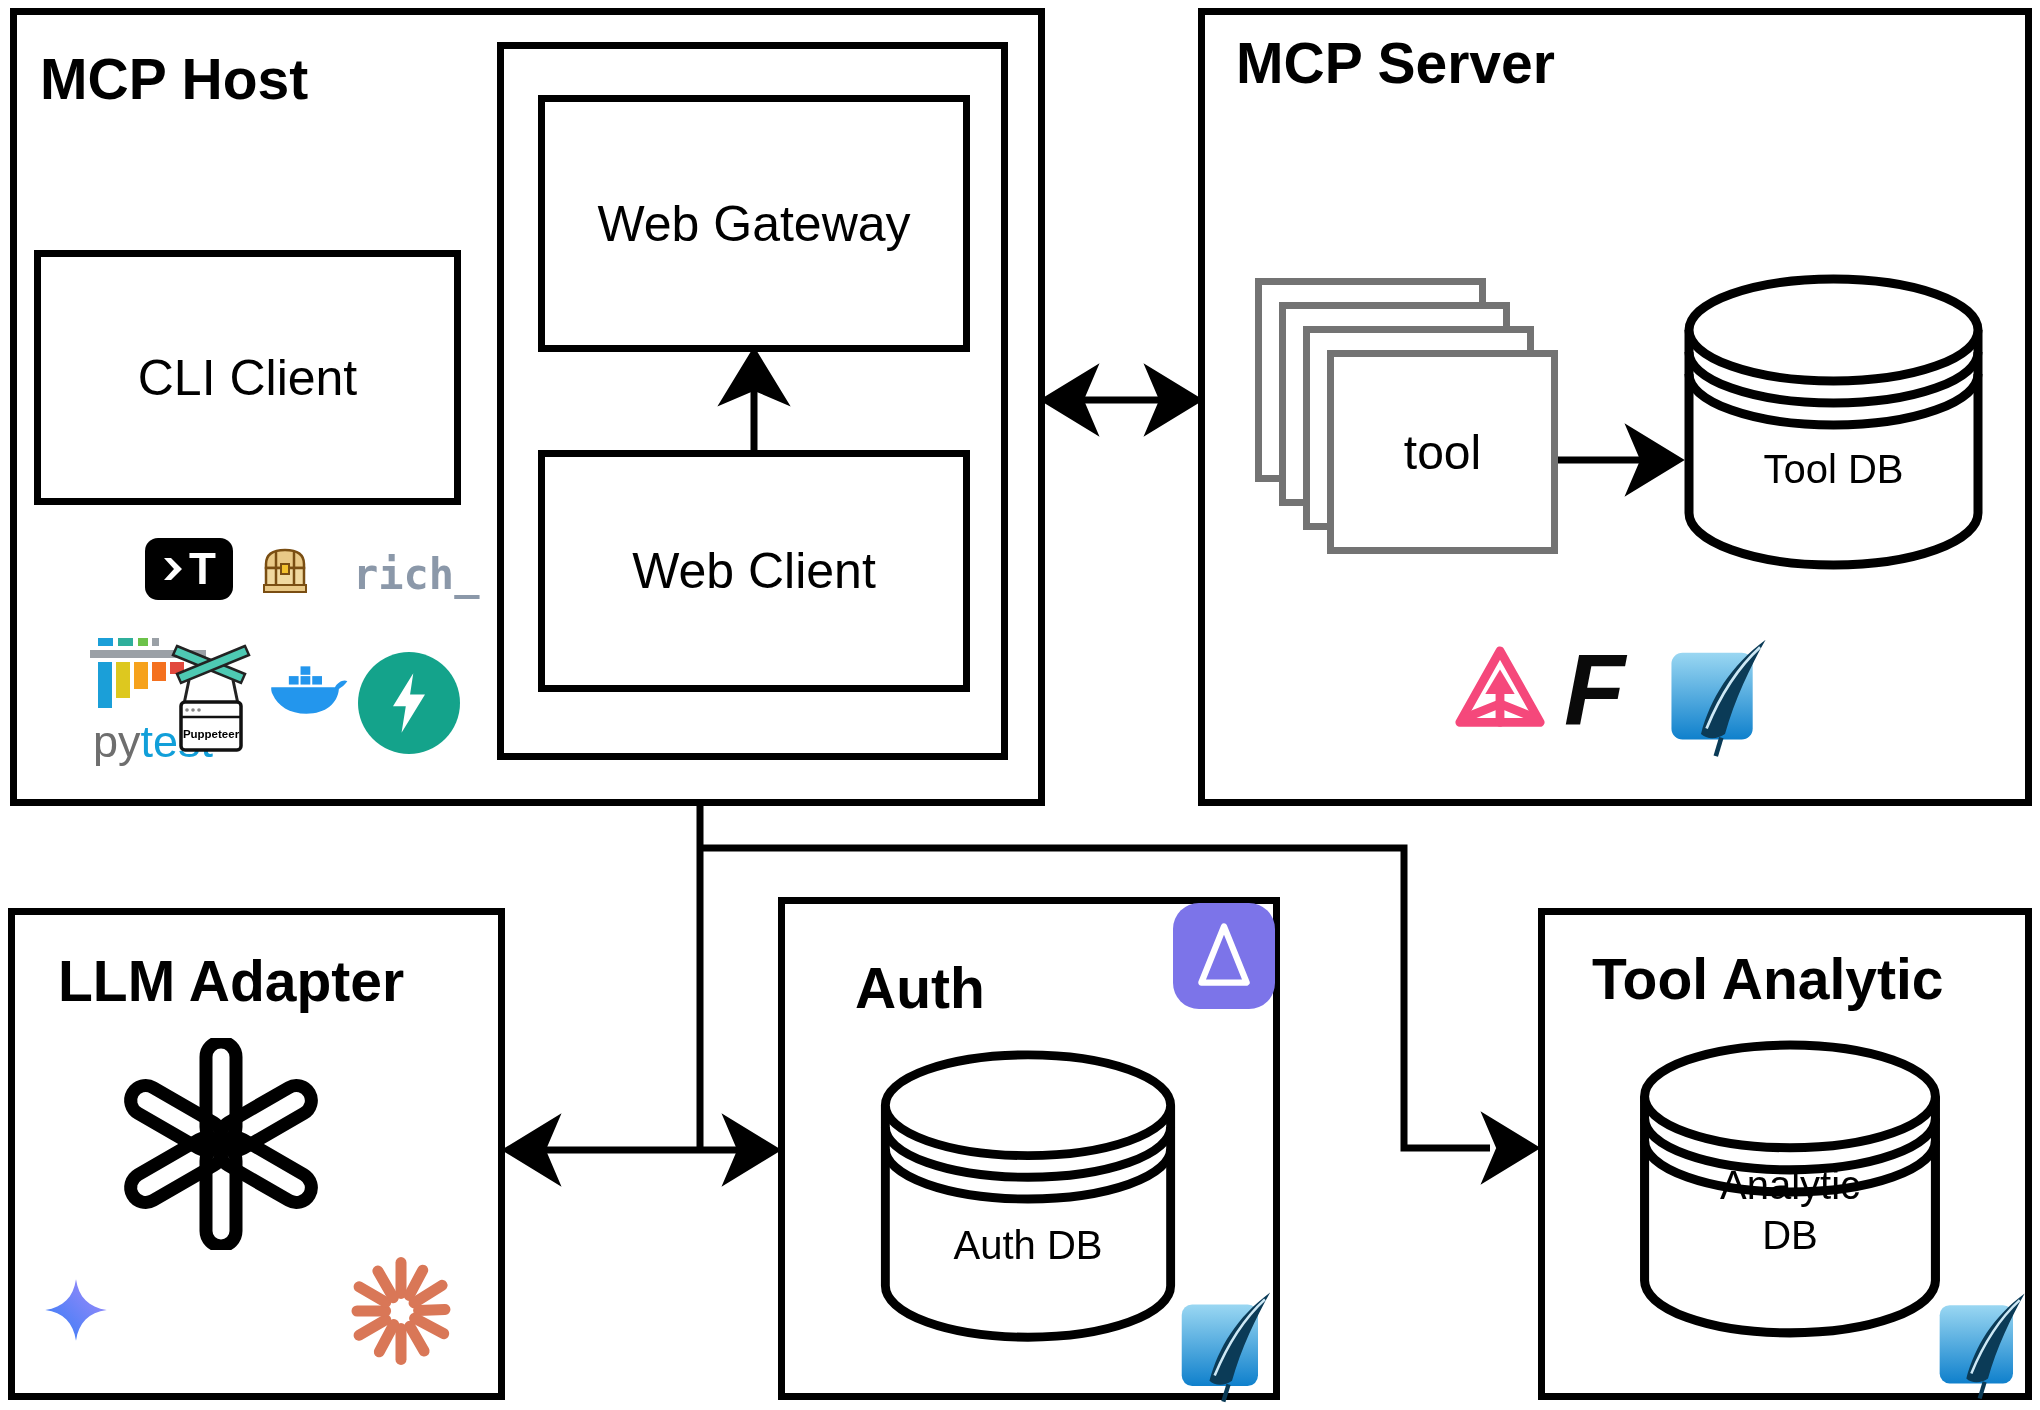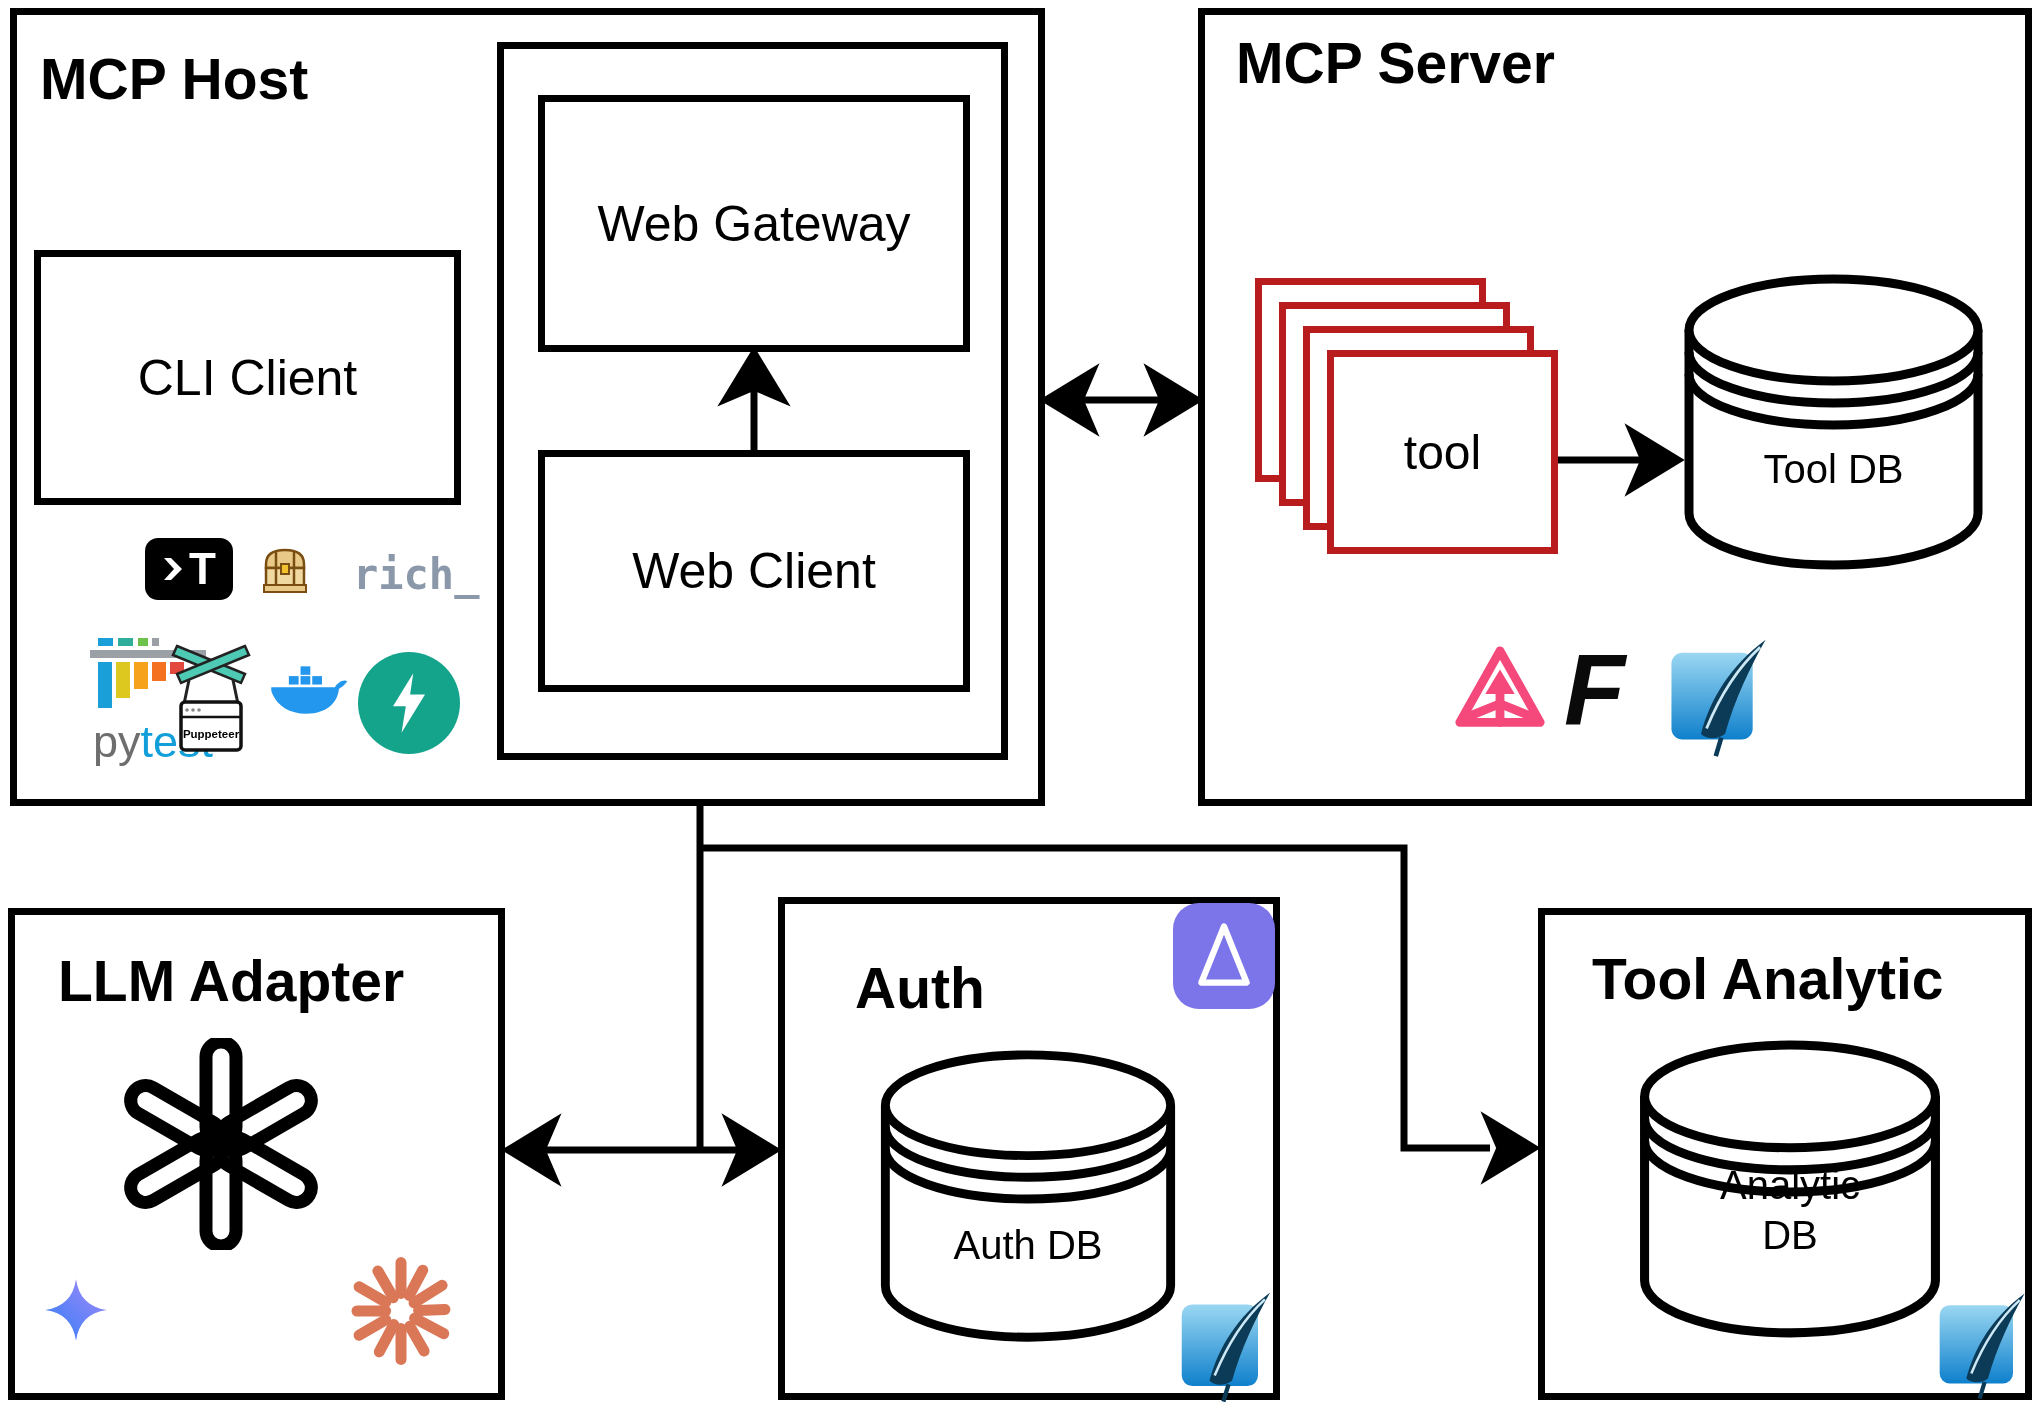--- a/index.html
+++ b/index.html
@@ -1,21 +1,21 @@
 <!DOCTYPE html>
 <html><head>
 <meta charset="utf-8">
 <style>
   html,body{margin:0;padding:0;background:#fff;}
   .canvas{position:relative;width:2040px;height:1410px;background:#fff;
           font-family:"Liberation Sans",sans-serif;color:#000;overflow:hidden;}
   .box{position:absolute;border:7px solid #000;background:#fff;box-sizing:border-box;}
   .title{position:absolute;font-weight:bold;font-size:57px;letter-spacing:0;}
   .lblbox{display:flex;align-items:center;justify-content:center;font-size:50px;}
-  .card{position:absolute;width:231px;height:204px;border:7px solid #b91c1c;background:#fff;
+  .card{position:absolute;width:231px;height:204px;border:7px solid #737373;background:#fff;
         box-sizing:border-box;display:flex;align-items:center;justify-content:center;font-size:48px;}
   .abs{position:absolute;}
   .overlay{position:absolute;left:0;top:0;width:2040px;height:1410px;pointer-events:none;z-index:40;}
   .typer{position:absolute;background:#000;border-radius:13px;display:flex;align-items:center;
          justify-content:center;gap:5px;color:#fff;font-weight:bold;}
   .richtext{position:absolute;font-family:"DejaVu Sans Mono",monospace;font-size:42px;
             font-weight:bold;color:#8B98A9;margin-left:39px;}
   .fastapi{position:absolute;border-radius:50%;background:#14A38B;display:flex;
            align-items:center;justify-content:center;}
   .delta{position:absolute;background:#7C74E9;border-radius:26px;display:flex;

